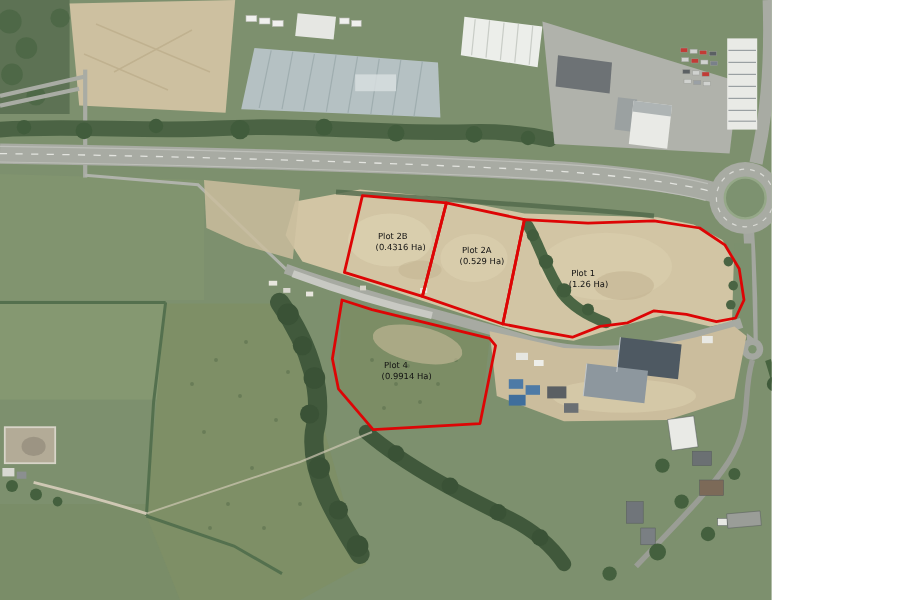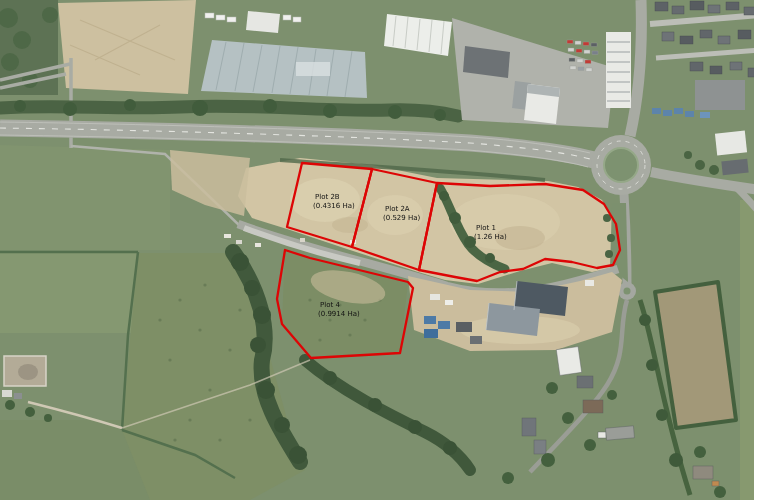--- a/index.html
+++ b/index.html
@@ -1,16 +1,16 @@
 <!DOCTYPE html>
 <html><head>
 <meta charset="utf-8">
 <style>
   html,body{margin:0;padding:0;background:#fff;}
-  .stage{width:754px;height:500px;overflow:hidden;position:relative;}
+  .stage{width:643px;height:500px;overflow:hidden;position:relative;}
   svg{display:block;}
   text{font-family:"DejaVu Sans","Liberation Sans",sans-serif;font-size:7px;}
   .plot-line{fill:none;stroke:#dd0505;stroke-width:2.3;stroke-linejoin:round;stroke-linecap:round;}
 </style>
 </head>
 <body>
 
 <div class="stage">
 <svg width="760" height="500" viewBox="0 0 760 500">
 

